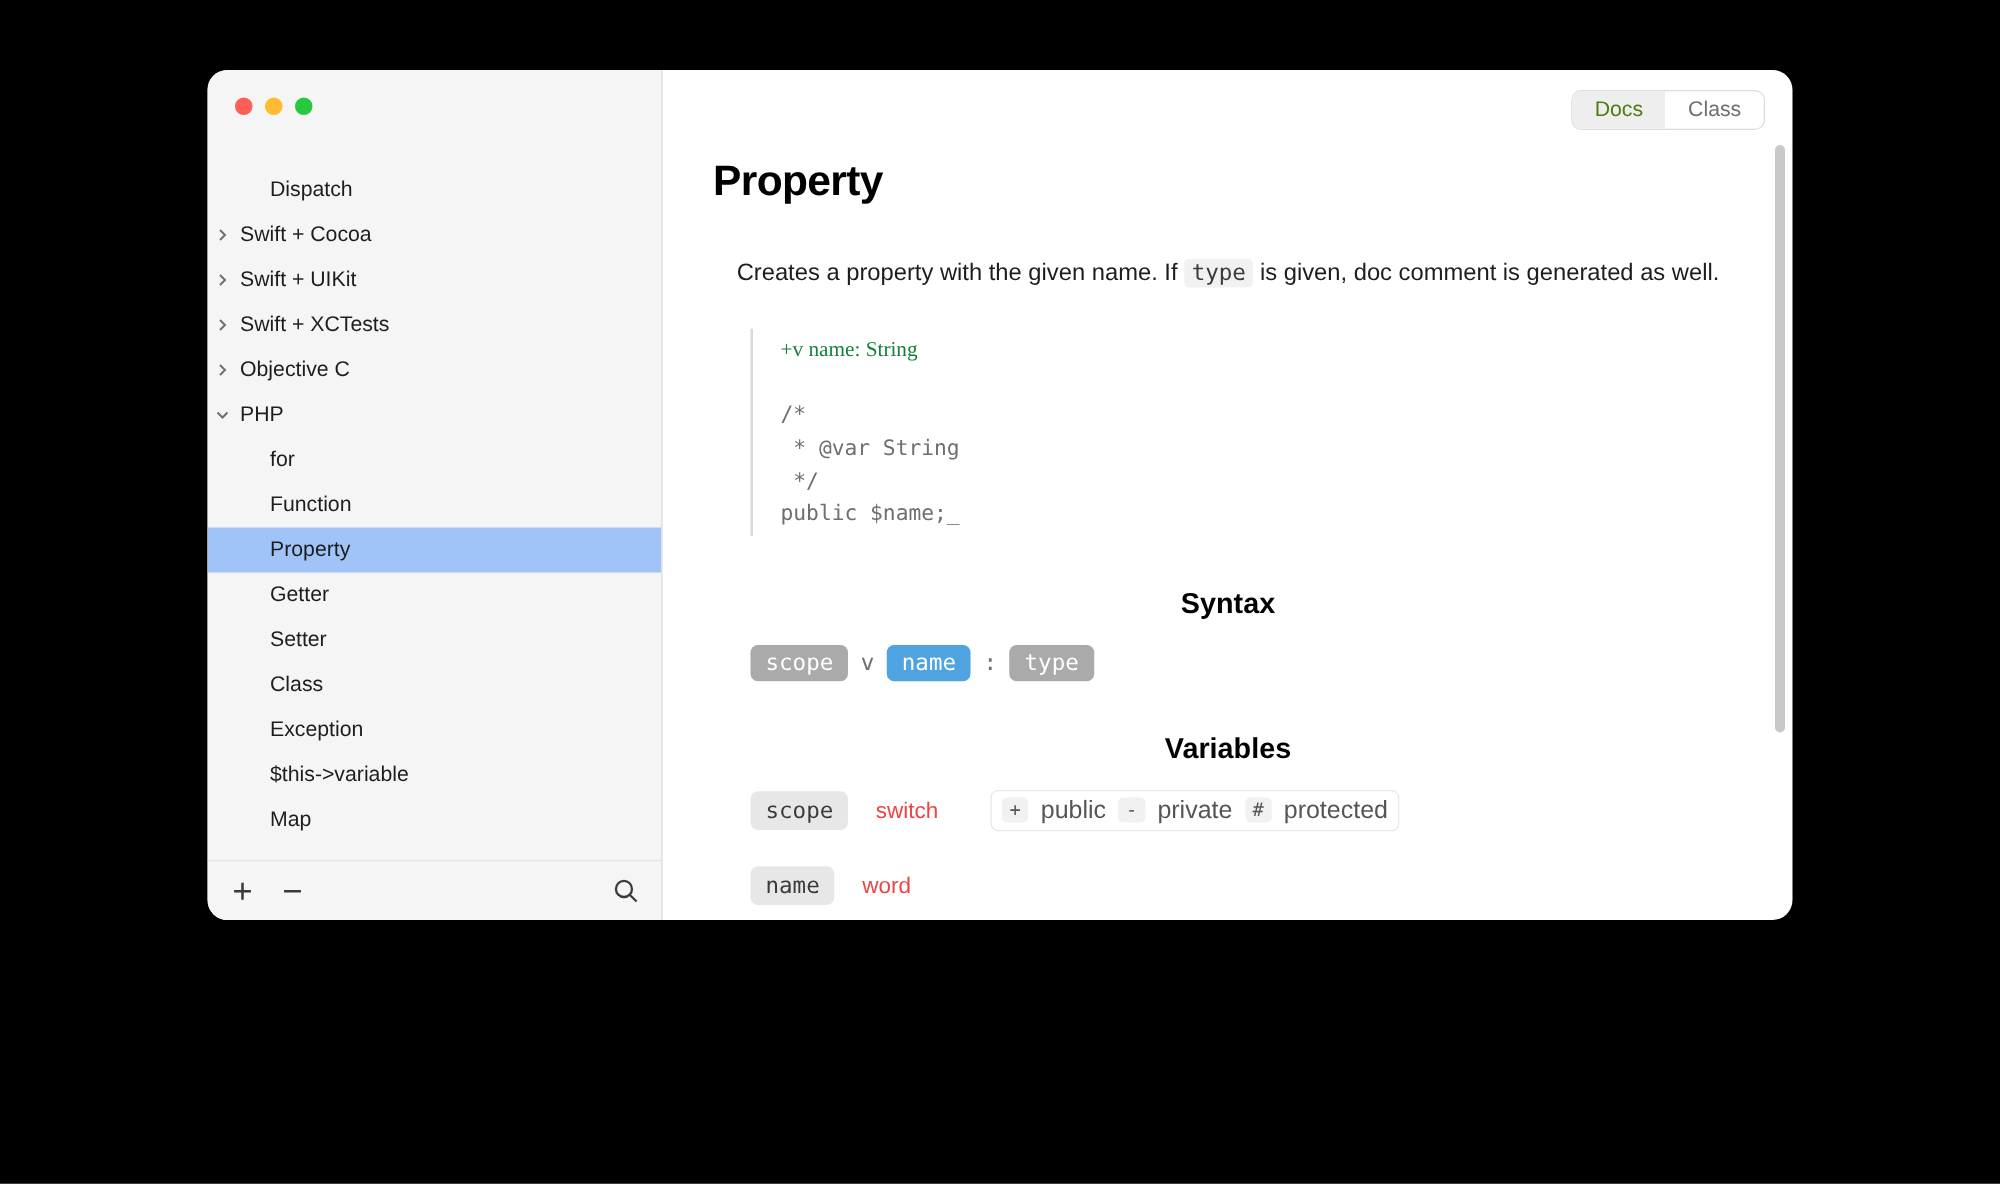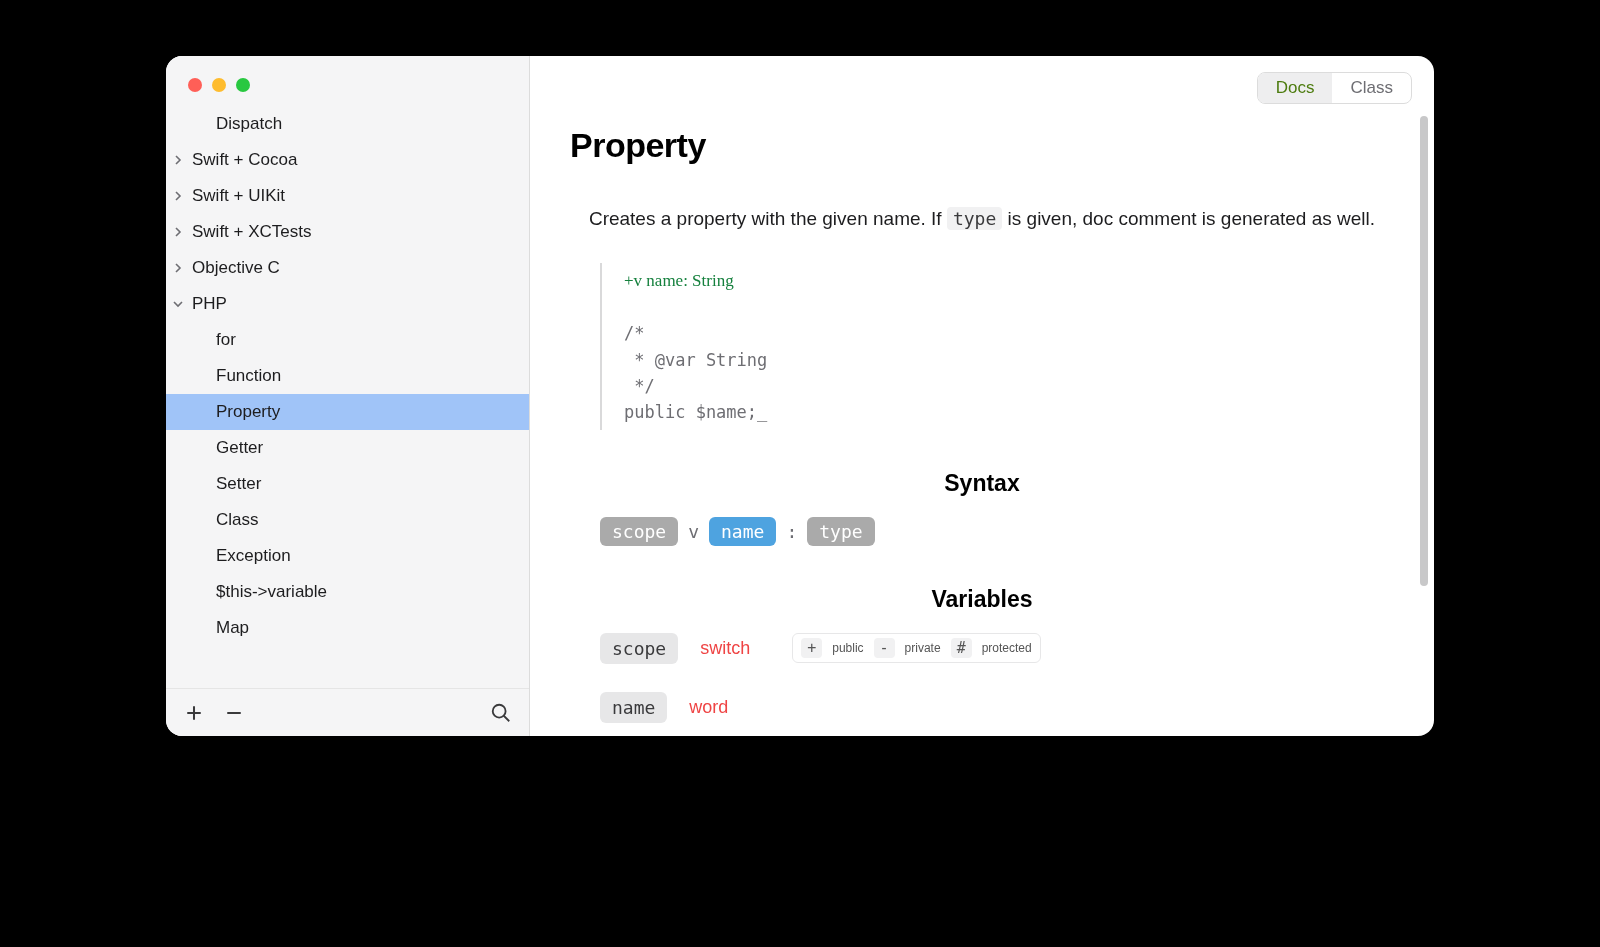--- a/index.html
+++ b/index.html
@@ -46,20 +46,21 @@
     background: #f5f5f6;
     border-right: 1px solid #dcdcdc;
     display: flex;
     flex-direction: column;
     padding-top: 50px;
   }
   .sidebar-scroll {
     flex: 1;
     overflow: hidden;
     position: relative;
+    margin-top: 28px;
   }
   .tree {
     font-size: 17px;
     color: #1d1d1f;
   }
   .tree-item {
     display: flex;
     align-items: center;
     height: 36px;
     padding-left: 28px;
@@ -241,21 +242,21 @@
     padding: 4px 8px;
   }
   .var-opt-key {
     font-family: ui-monospace, SFMono-Regular, Menlo, Consolas, monospace;
     background: #f1f1f2;
     border-radius: 4px;
     padding: 1px 6px;
     color: #555;
     font-size: 15px;
   }
-  .var-opt-val { font-size: 12px; }
+  .var-opt-val { font-size: 20px; }
 </style>
 </head>
 <body>
 
 <div class="window">
 
   <div class="traffic-lights">
     <div class="tl tl-close"></div>
     <div class="tl tl-min"></div>
     <div class="tl tl-max"></div>

